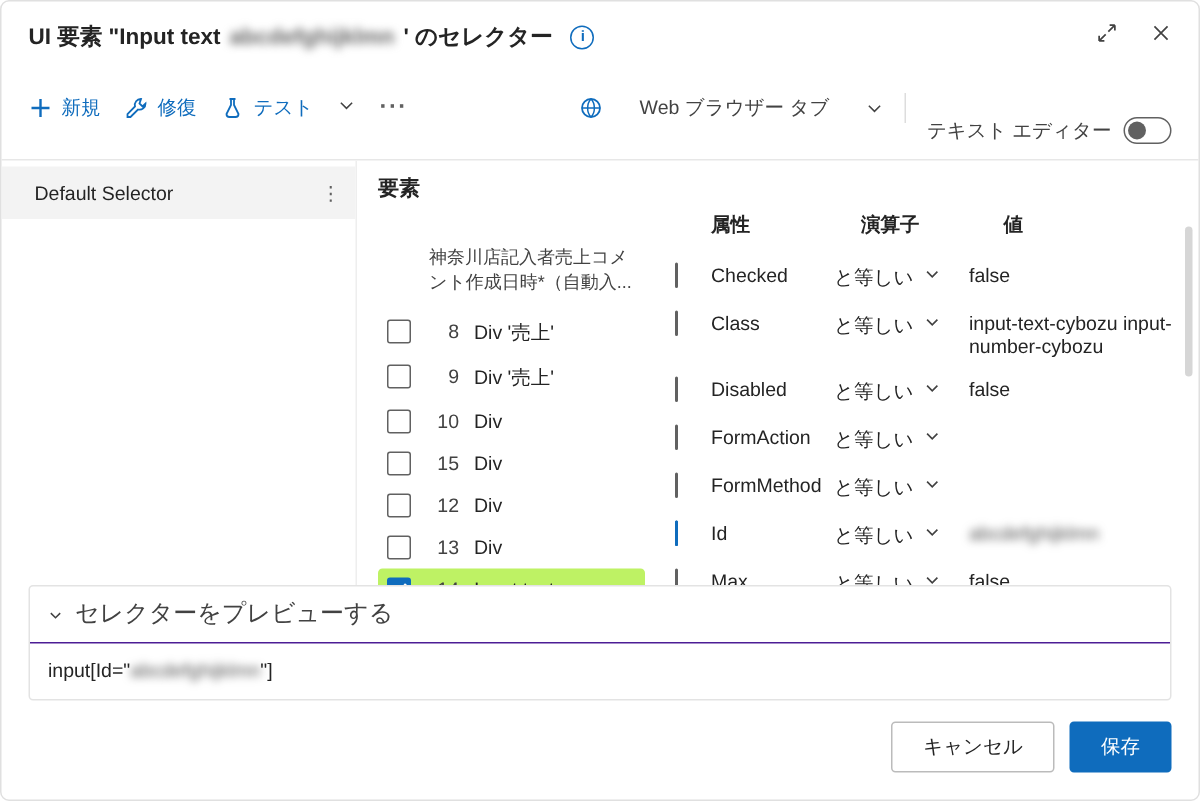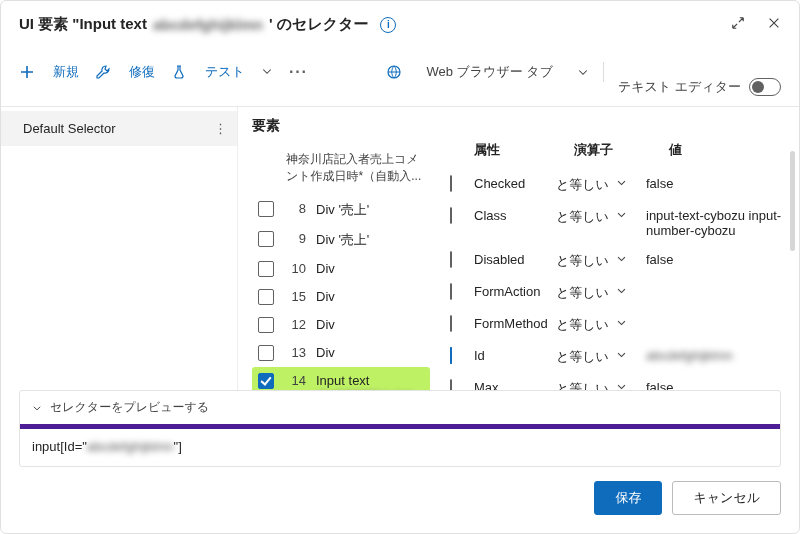--- a/index.html
+++ b/index.html
@@ -6,58 +6,58 @@
   body { background: #fff; width: 800px; height: 534px; overflow: hidden; }
   .dialog { width: 800px; height: 534px; border: 1px solid #e0e0e0; border-radius: 6px; display: flex; flex-direction: column; position: relative; }
   .titlebar { display: flex; align-items: center; padding: 14px 18px 10px 18px; }
   .title { font-size: 15px; font-weight: 600; color: #242424; display: flex; align-items: center; gap: 6px; }
   .title .blurred { filter: blur(3px); color: #666; }
   .info-icon { width: 16px; height: 16px; display: inline-flex; align-items: center; justify-content: center; border: 1.2px solid #0f6cbd; color: #0f6cbd; border-radius: 50%; font-size: 10px; margin-left: 6px; }
   .titlebar-right { margin-left: auto; display: flex; gap: 22px; color: #424242; }
   .titlebar-right svg { width: 14px; height: 14px; }
 
   .toolbar { display: flex; align-items: center; padding: 4px 18px 10px 18px; gap: 16px; border-bottom: 1px solid #e7e7e7; }
-  .tb-btn { display: flex; align-items: center; gap: 18px; color: #0f6cbd; font-size: 13px; cursor: pointer; justify-content: center; }
+  .tb-btn { display: flex; align-items: center; gap: 6px; color: #0f6cbd; font-size: 13px; cursor: pointer; justify-content: center; }
   .tb-btn svg { width: 16px; height: 16px; }
   .tb-sep-chevron { color: #424242; }
   .tb-more { color: #616161; font-weight: bold; letter-spacing: 1px; cursor:pointer; }
   .toolbar-right { margin-left: auto; display: flex; align-items: center; gap: 14px; }
   .browser-tab { display: flex; align-items: center; gap: 24px; color: #424242; font-size: 13px; cursor:pointer; }
   .text-editor { display:flex; align-items:center; gap:8px; color:#424242; font-size:13px;margin-top:30px; }
   .toggle { width: 32px; height: 18px; border-radius: 10px; border: 1px solid #616161; position: relative; background:#fff; }
   .toggle::after { content:''; position:absolute; left:2px; top:2px; width:12px; height:12px; border-radius:50%; background:#616161; }
 
   .body { flex:1; display:flex; overflow:hidden; }
   .side { width: 237px; border-right: 1px solid #eee; padding: 4px 0; }
   .selector-row { display:flex; align-items:center; padding: 10px 10px 10px 22px; background:#f3f3f3; font-size:13px; color:#242424; }
   .selector-row .dots { margin-left:auto; color:#616161; }
 
   .mid { width: 200px; padding: 10px 8px 0 14px;}
-  .mid-head { font-size:14px; font-weight:600; color:#242424; margin-bottom:12px; }
+  .mid-head { font-size:14px; font-weight:600; color:#242424; margin-bottom:24px; }
   .pathlabel { font-size:12px; color:#424242; padding: 4px 6px 10px 34px; line-height:1.4; }
   .el-list { display:flex; flex-direction:column; }
   .el-row { display:flex; align-items:flex-start; gap:10px; padding:6px 6px; border-radius:3px; font-size:13px; color:#242424; }
   .el-row .num { width: 22px; text-align:right; color:#424242; }
   .el-row .lbl { flex:1; }
   .el-row.selected { background:#bef264; }
   .el-row .sub { display:block; font-size:11px; color:#666; filter: blur(2.5px); }
   .cb { width:16px; height:16px; border:1px solid #616161; border-radius:2px; flex:none; background:#fff; position:relative; }
   .cb.checked { background:#0f6cbd; border-color:#0f6cbd; }
   .cb.checked::after { content:''; position:absolute; left:4px; top:1px; width:4px; height:8px; border:solid #fff; border-width:0 2px 2px 0; transform:rotate(40deg); }
 
   .right { flex:1; padding: 34px 16px 0 12px; position:relative; overflow:hidden;}
   .attr-head { display:flex; font-size:13px; color:#242424; font-weight:600; padding-bottom:10px; }
   .attr-head .c1{width:100px;} .attr-head .c2{width:95px;} .attr-head .c3{flex:1;}
   .attr-row { display:flex; font-size:13px; color:#242424; padding:7px 0; }
   .attr-row .c0{width:24px;} .attr-row .c1{width:82px;} .attr-row .c2{width:60px;} .attr-row .c2b{width:30px; color:#424242;} .attr-row .c3{flex:1; color:#242424;}
   .attr-row .c3.blur { filter:blur(3px); color:#555;}
   .scrollbar { position:absolute; right:4px; top:44px; width:5px; height:100px; background:#d6d6d6; border-radius:3px; }
 
   .preview { margin: 0 18px; border:1px solid #e3e3e3; border-radius:3px; }
-  .preview-head { padding:8px 12px; font-size:12px; color:#424242; display:flex; align-items:center; gap:8px; border-bottom:5px solid #4c1d95; cursor:pointer;}
+  .preview-head { padding:8px 12px; font-size:16px; color:#424242; display:flex; align-items:center; gap:8px; border-bottom:1px solid #4c1d95; cursor:pointer;}
   .preview-body { padding:10px 12px 12px; font-size:13px; color:#242424; }
   .preview-body .blur { filter:blur(3px); color:#555; }
 
   .footer { display:flex; padding: 14px 18px 18px; gap:10px; }
   .footer .spacer { flex:1; }
   .btn { padding: 7px 20px; font-size:13px; border-radius:3px; cursor:pointer; }
   .btn.primary { background:#0f6cbd; color:#fff; border:1px solid #0f6cbd; }
   .btn.secondary { background:#fff; color:#242424; border:1px solid #bbb; }
 </style>
 </head>
@@ -257,17 +257,17 @@
         </svg>
       <span>セレクターをプレビューする</span>
     </div>
     <div class="preview-body">
       <span>input[Id="</span><span class="blur">abcdefghijklmn</span><span>"]</span>
     </div>
   </div>
 
   <div class="footer">
     <div class="spacer"></div>
+    <div class="btn secondary"><span>キャンセル</span></div>
     <div class="btn primary"><span>保存</span></div>
-    <div class="btn secondary"><span>キャンセル</span></div>
   </div>
 
 </div>
 
 </body></html>

